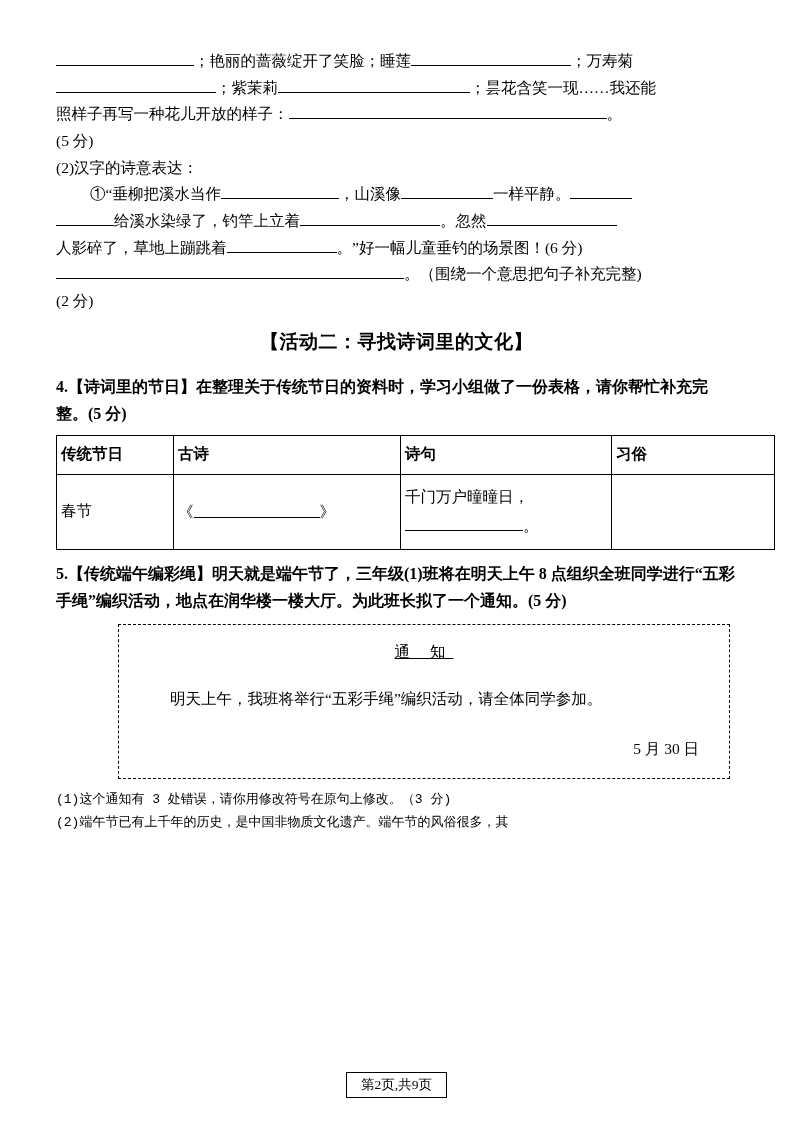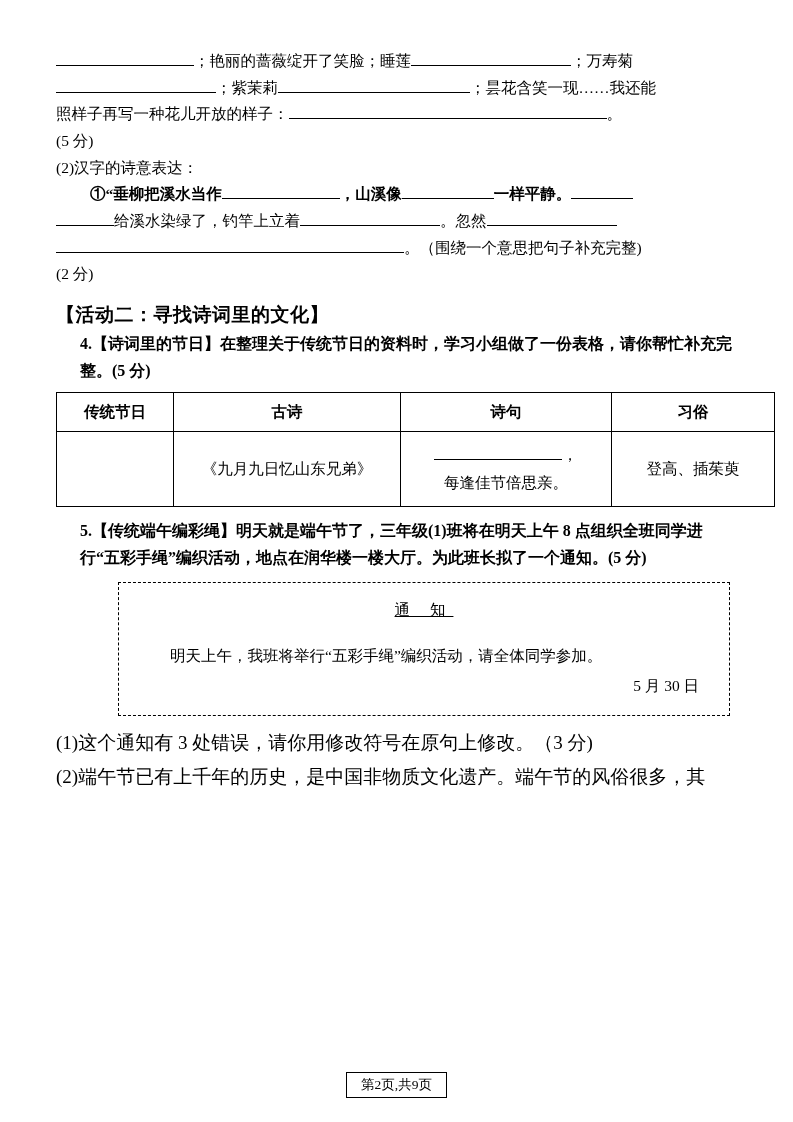--- a/index.html
+++ b/index.html
@@ -30,51 +30,52 @@
   .line {
     white-space: nowrap;
   }
   .blank {
     display: inline-block;
     border-bottom: 1px solid #000;
     vertical-align: baseline;
     height: 1.05em;
   }
   .para { margin: 0; }
-  .p-ind { padding-left: 34px; font-weight: bold; }
+  .p-ind { padding-left: 34px; }
 
   
   .section-title {
+    text-align: center;
     font-weight: bold;
     font-size: 19px;
-    margin: 14px 0 2px 0;
+    margin: 14px 0 18px 0;
     letter-spacing: 0.5px;
     font-family: Liberation Mono, monospace;
   }
   .q-bold {
     font-weight: bold;
     font-size: 16px;
     line-height: 1.7;
-    margin-left: 24px;
   }
   .q-normal {
-    font-size: 19px;
+    font-size: 13px;
     line-height: 1.75;
+    font-family: Liberation Mono, monospace;
   }
 
   
   table.grid {
     border-collapse: collapse;
     width: 682px;
     margin: 8px 0 6px 0;
     table-layout: fixed;
   }
   table.grid th, table.grid td {
     border: 1px solid #000;
-    text-align: center;
+    text-align: left;
     vertical-align: middle;
     font-size: 15.5px;
     padding: 6px 4px;
   }
   table.grid th {
     font-weight: bold;
     height: 30px;
     padding: 4px;
   }
   table.grid td {
@@ -99,20 +100,21 @@
     letter-spacing: 8px;
     margin-bottom: 16px;
     text-decoration: underline;
   }
   .notice-body {
     text-indent: 2em;
   }
   .notice-right {
     text-align: right;
     padding-right: 10px;
+    margin-top: 20px;
   }
 
   
   .footer {
     position: absolute;
     left: 0;
     bottom: 24px;
     width: 793px;
     text-align: center;
     font-size: 13.5px;
@@ -149,20 +151,23 @@
     <div class="para">(2)汉字的诗意表达：</div>
 
     <div class="line para p-ind">
       <span>①“垂柳把溪水当作</span><span class="blank" style="width:118px"></span><span>，山溪像</span><span class="blank" style="width:92px"></span><span>一样平静。</span><span class="blank" style="width:62px"></span>
     </div>
 
     <div class="line para">
       <span class="blank" style="width:58px"></span><span>给溪水染绿了，钓竿上立着</span><span class="blank" style="width:140px"></span><span>。忽然</span><span class="blank" style="width:130px"></span>
     </div>
 
+    <div class="line para">
+      <span>人影碎了，草地上蹦跳着</span><span class="blank" style="width:110px"></span><span>。”好一幅儿童垂钓的场景图！(6 分)</span>
+    </div>
 
 
     <div class="line para">
       <span class="blank" style="width:348px"></span><span>。（围绕一个意思把句子补充完整)</span>
     </div>
 
     <div class="para">(2 分)</div>
   </div>
 
   <div class="section-title">【活动二：寻找诗词里的文化】</div>
@@ -173,29 +178,29 @@
     <thead>
       <tr>
         <th style="width:108px">传统节日</th>
         <th style="width:218px">古诗</th>
         <th style="width:202px">诗句</th>
         <th style="width:154px">习俗</th>
       </tr>
     </thead>
     <tbody>
       <tr>
+        <td>春节</td>
         <td>
-          <span></span>
+          <span>《</span><span class="blank" style="width:126px"></span><span>》</span>
         </td>
-        <td>《九月九日忆山东兄弟》</td>
         <td class="cell-two-line">
-          <div><span class="blank" style="width:128px"></span><span>，</span></div>
-          <div>每逢佳节倍思亲。</div>
+          <div>千门万户曈曈日，</div>
+          <div><span class="blank" style="width:118px"></span><span>。</span></div>
         </td>
-        <td>登高、插茱萸</td>
+        <td></td>
       </tr>
     </tbody>
   </table>
 
   <div class="q-bold mt10">5.【传统端午编彩绳】明天就是端午节了，三年级(1)班将在明天上午 8 点组织全班同学进行“五彩手绳”编织活动，地点在润华楼一楼大厅。为此班长拟了一个通知。(5 分)</div>
 
   <div class="notice">
     <div class="notice-title">通 知</div>
     <div class="notice-body">明天上午，我班将举行“五彩手绳”编织活动，请全体同学参加。</div>
     <div class="notice-right">5 月 30 日</div>

